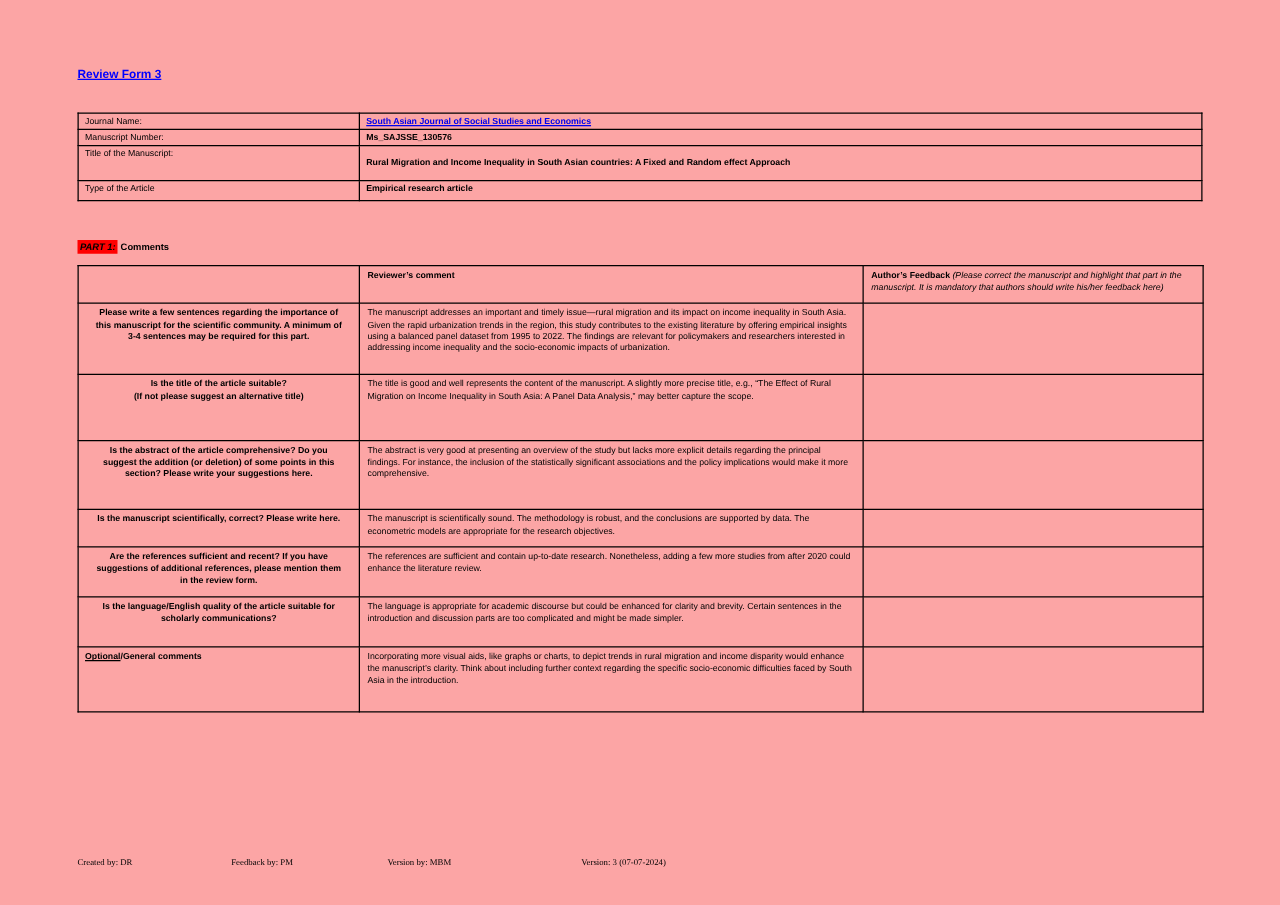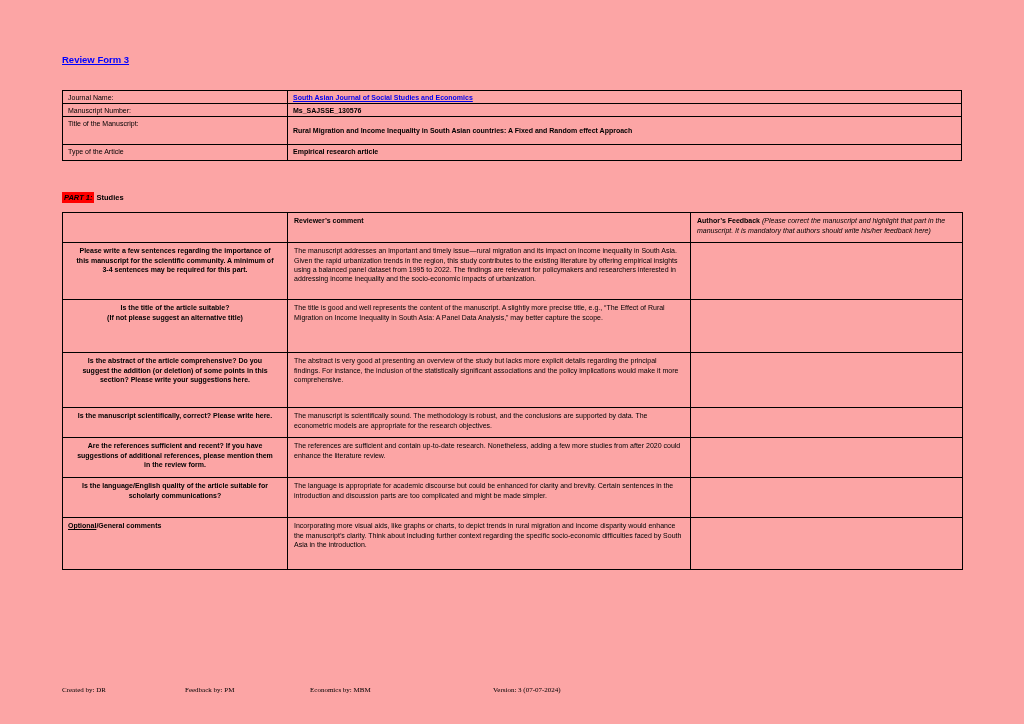--- a/index.html
+++ b/index.html
@@ -59,21 +59,21 @@
   tr.r5 td { height:40px; }
   tr.r6 td { height:52px; }
 
   
   .footer { position:absolute; left:62px; top:686px; width:900px; height:12px;
             font-family:"Liberation Serif", serif; font-size:7px; }
   .footer span { position:absolute; top:0; white-space:nowrap;font-family:Liberation Serif, serif; }
   .f-created { left:0; }
   .f-checked { left:123px; }
   .f-approved { left:248px; }
-  .f-version { left:403px;margin-left:28px; }
+  .f-version { left:403px; }
 </style>
 </head>
 <body>
 
 <div class="page">
 
   <div class="doc-title">Review Form 3</div>
 
   <table class="info-table">
     <tbody>
@@ -90,21 +90,21 @@
       <td class="info-value">Rural Migration and Income Inequality in South Asian countries: A Fixed and Random effect Approach</td>
     </tr>
     <tr class="row-type">
       <td class="info-label">Type of the Article</td>
       <td class="info-value">Empirical research article</td>
     </tr>
   </tbody>
     </table>
 
   <div class="part-heading">
-    <span class="part-highlight">PART  1:</span><span class="part-rest">Studies</span>
+    <span class="part-highlight">PART  1:</span><span class="part-rest">Comments</span>
   </div>
 
   <table class="comments-table">
     <colgroup>
         <col class="q-col">
         <col class="rev-col">
         <col class="auth-col">
       </colgroup>
 
     <tbody>
@@ -155,17 +155,17 @@
       <td class="q-cell left"><span class="u">Optional</span><span>/General comments</span></td>
       <td class="rev-cell">Incorporating more visual aids, like graphs or charts, to depict trends in rural migration and income disparity would enhance the manuscript’s clarity.  Think about including further context regarding the specific socio-economic difficulties faced by South Asia in the introduction.</td>
       <td class="auth-cell"></td>
     </tr>
   </tbody>
     </table>
 
   <div class="footer">
     <span class="f-created">Created by: DR</span>
     <span class="f-checked">Feedback by: PM</span>
-    <span class="f-approved">Economics by: MBM</span>
+    <span class="f-approved">Version by: MBM</span>
     <span class="f-version">Version: 3 (07-07-2024)</span>
   </div>
 
 </div>
 
 </body></html>

